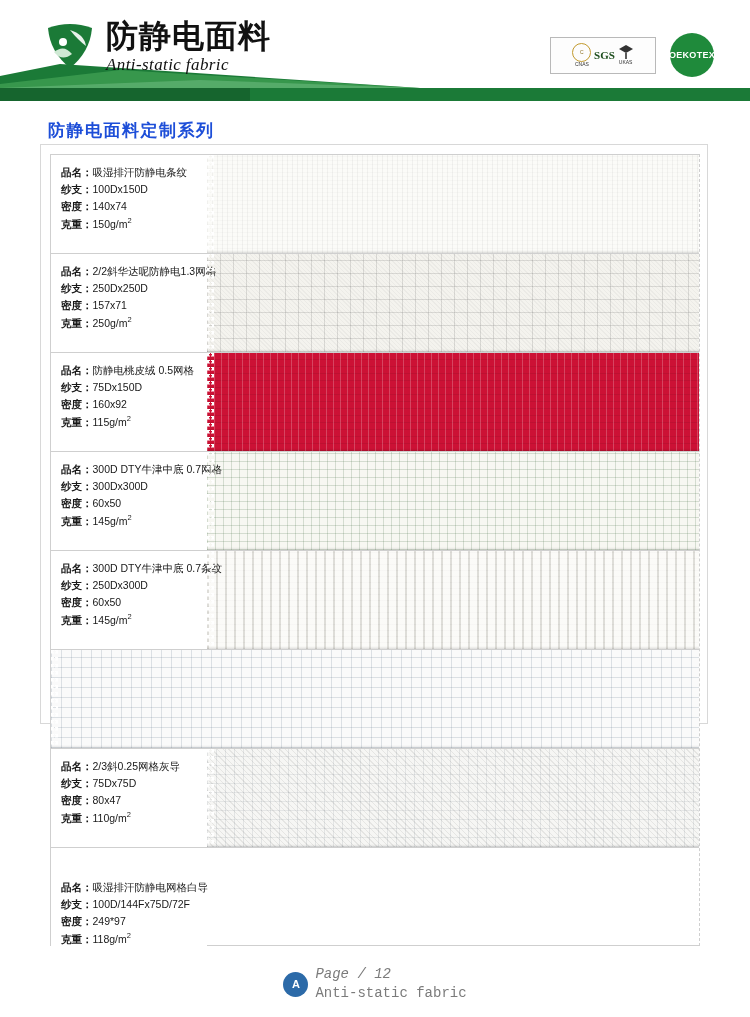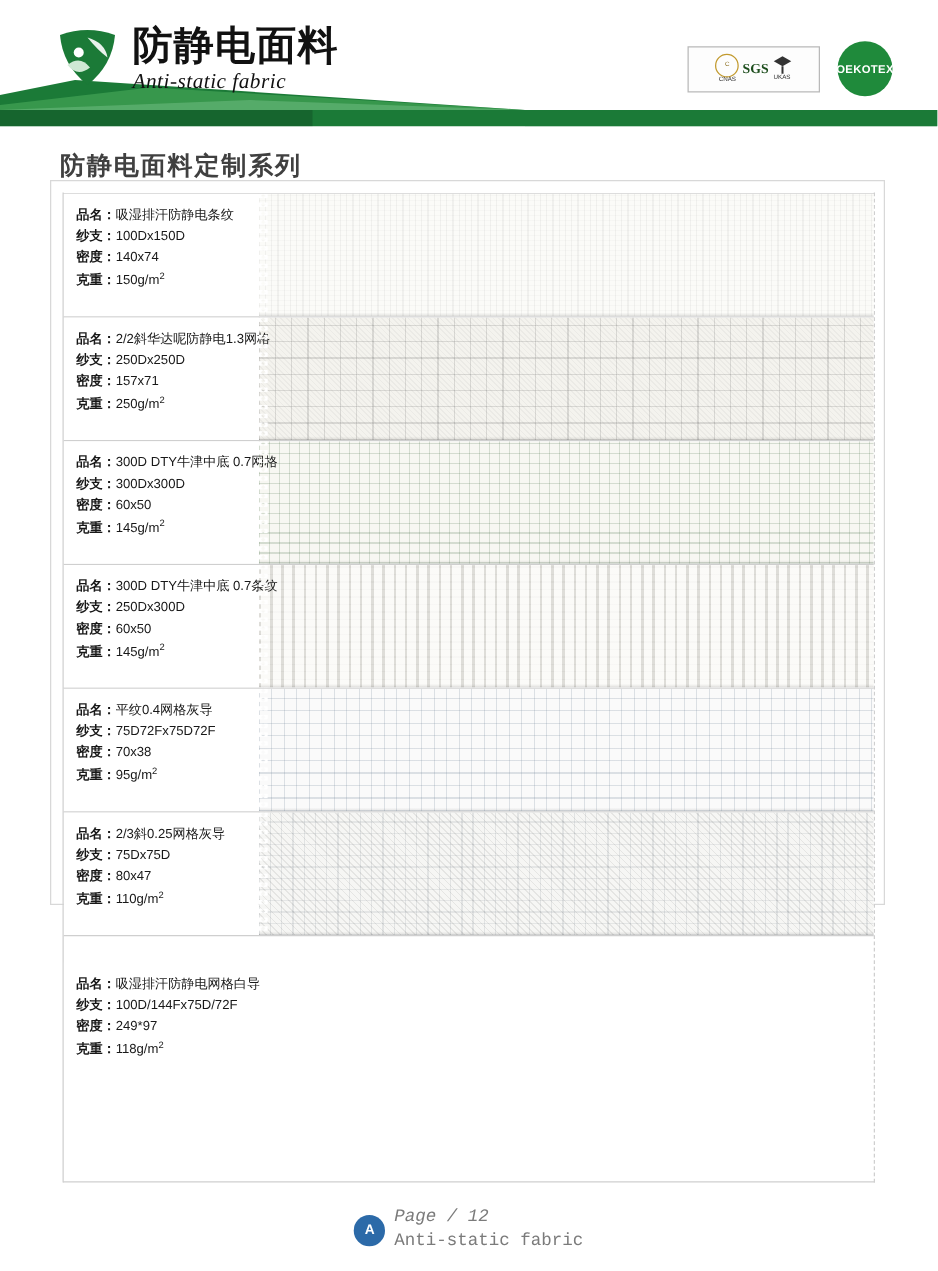--- a/index.html
+++ b/index.html
@@ -118,24 +118,24 @@
   }
   .green-bar .accent {
     position:absolute;
     right:0; top:0; height:13px; width:330px;
     background:#1b7a37;
   }
 
   
   .page-title {
     margin:18px 0 10px 48px;
-    font-size:20px;
+    font-size:17px;
     font-weight:bold;
     letter-spacing:1.5px;
-    color:#404040;
+    color:#1d4ed8;
   }
 
   
   .sheet {
     position:absolute;
     left:40px; top:144px;
     width:668px; height:580px;
     border:1px solid #d8d8d8;
     background:#fff;
   }
@@ -365,20 +365,31 @@
         <div class="line"><b>品名：</b><span>2/2斜华达呢防静电1.3网格</span></div>
         <div class="line"><b>纱支：</b><span>250Dx250D</span></div>
         <div class="line"><b>密度：</b><span>157x71</span></div>
         <div class="line"><b>克重：</b><span>250g/m</span><span class="sup">2</span></div>
       </div>
       <div class="swatch">
         <div class="swatch-inner fab-grid13"></div>
       </div>
     </div>
 
+    <div class="row">
+      <div class="info">
+        <div class="line"><b>品名：</b><span>防静电桃皮绒 0.5网格</span></div>
+        <div class="line"><b>纱支：</b><span>75Dx150D</span></div>
+        <div class="line"><b>密度：</b><span>160x92</span></div>
+        <div class="line"><b>克重：</b><span>115g/m</span><span class="sup">2</span></div>
+      </div>
+      <div class="swatch">
+        <div class="swatch-inner fab-red"></div>
+      </div>
+    </div>
 
     <div class="row">
       <div class="info">
         <div class="line"><b>品名：</b><span>300D DTY牛津中底 0.7网格</span></div>
         <div class="line"><b>纱支：</b><span>300Dx300D</span></div>
         <div class="line"><b>密度：</b><span>60x50</span></div>
         <div class="line"><b>克重：</b><span>145g/m</span><span class="sup">2</span></div>
       </div>
       <div class="swatch">
         <div class="swatch-inner fab-grid07"></div>
@@ -391,26 +402,20 @@
         <div class="line"><b>纱支：</b><span>250Dx300D</span></div>
         <div class="line"><b>密度：</b><span>60x50</span></div>
         <div class="line"><b>克重：</b><span>145g/m</span><span class="sup">2</span></div>
       </div>
       <div class="swatch">
         <div class="swatch-inner fab-ribs"></div>
       </div>
     </div>
 
     <div class="row">
-      <div class="info">
-        <div class="line"><b>品名：</b><span>平纹0.4网格灰导</span></div>
-        <div class="line"><b>纱支：</b><span>75D72Fx75D72F</span></div>
-        <div class="line"><b>密度：</b><span>70x38</span></div>
-        <div class="line"><b>克重：</b><span>95g/m</span><span class="sup">2</span></div>
-      </div>
       <div class="swatch">
         <div class="swatch-inner fab-grid04"></div>
       </div>
     </div>
 
     <div class="row">
       <div class="info">
         <div class="line"><b>品名：</b><span>2/3斜0.25网格灰导</span></div>
         <div class="line"><b>纱支：</b><span>75Dx75D</span></div>
         <div class="line"><b>密度：</b><span>80x47</span></div>

